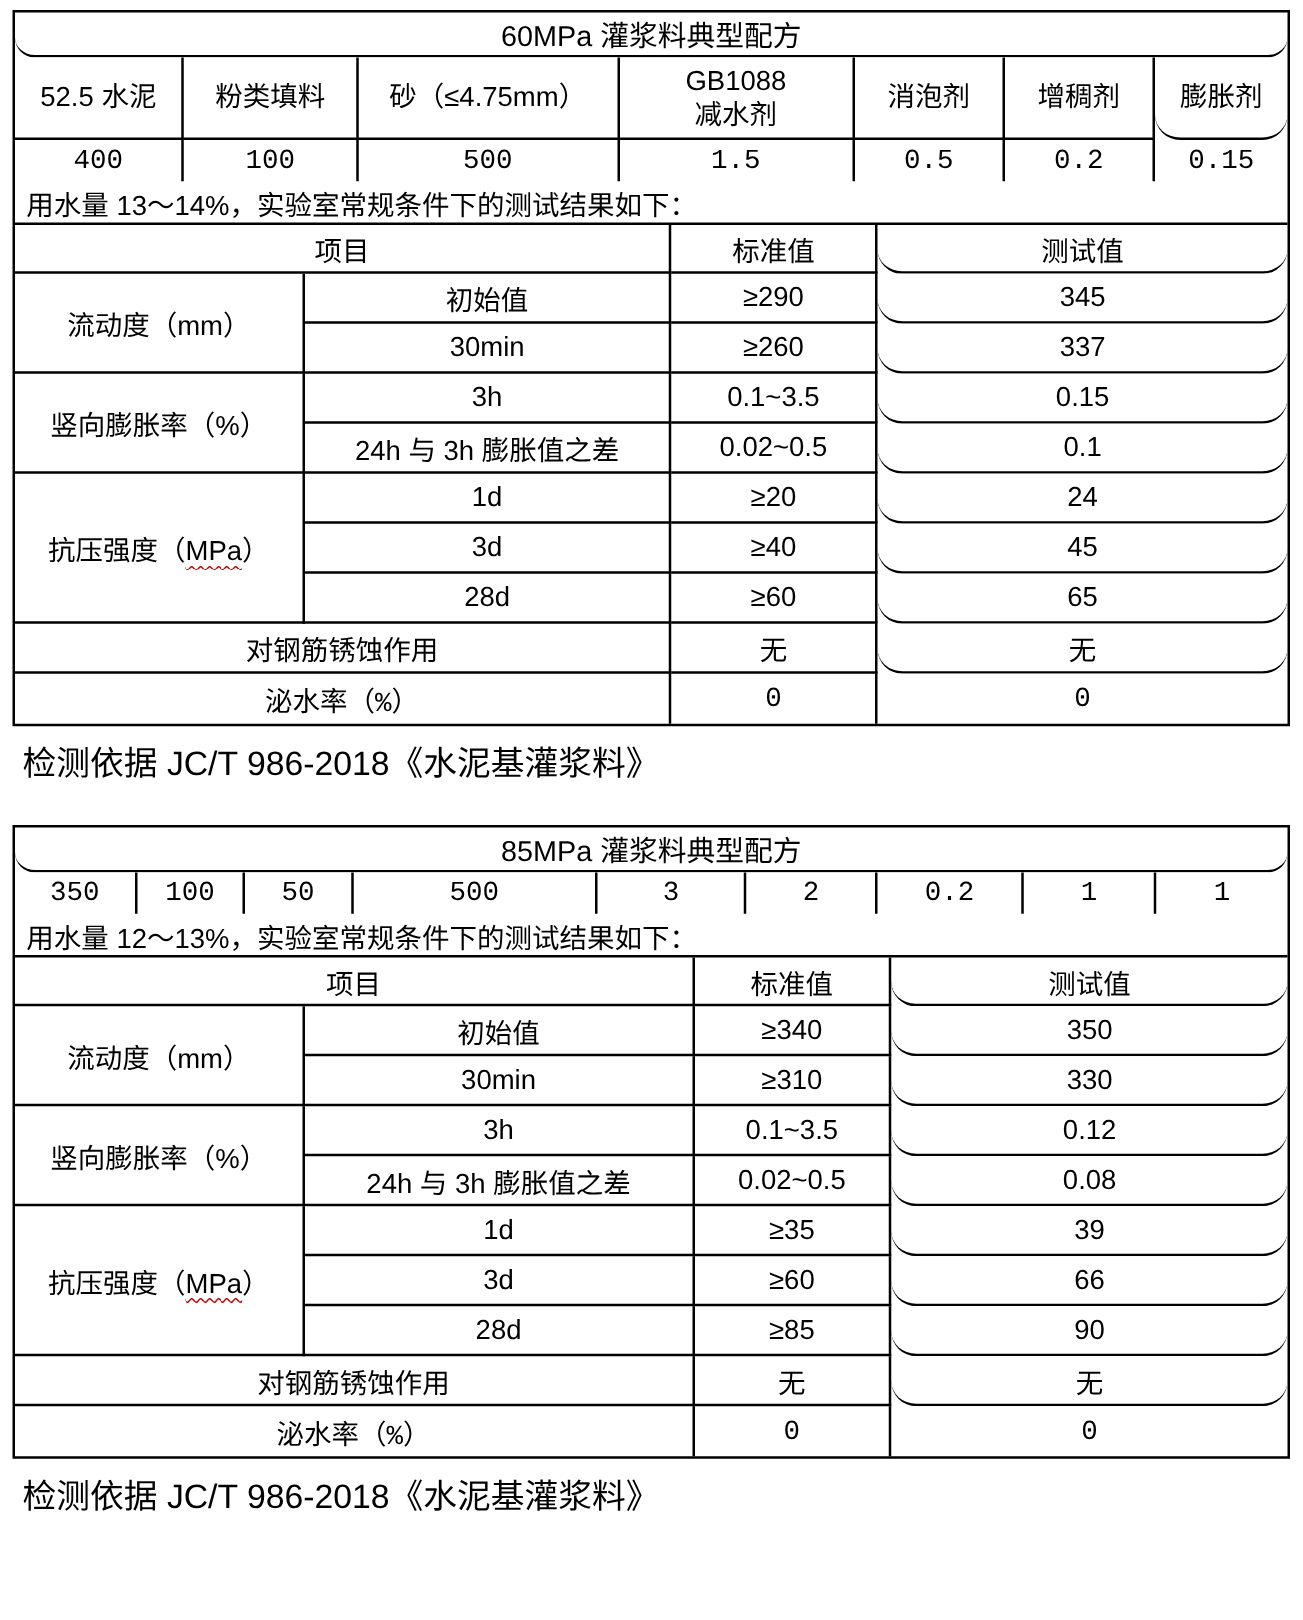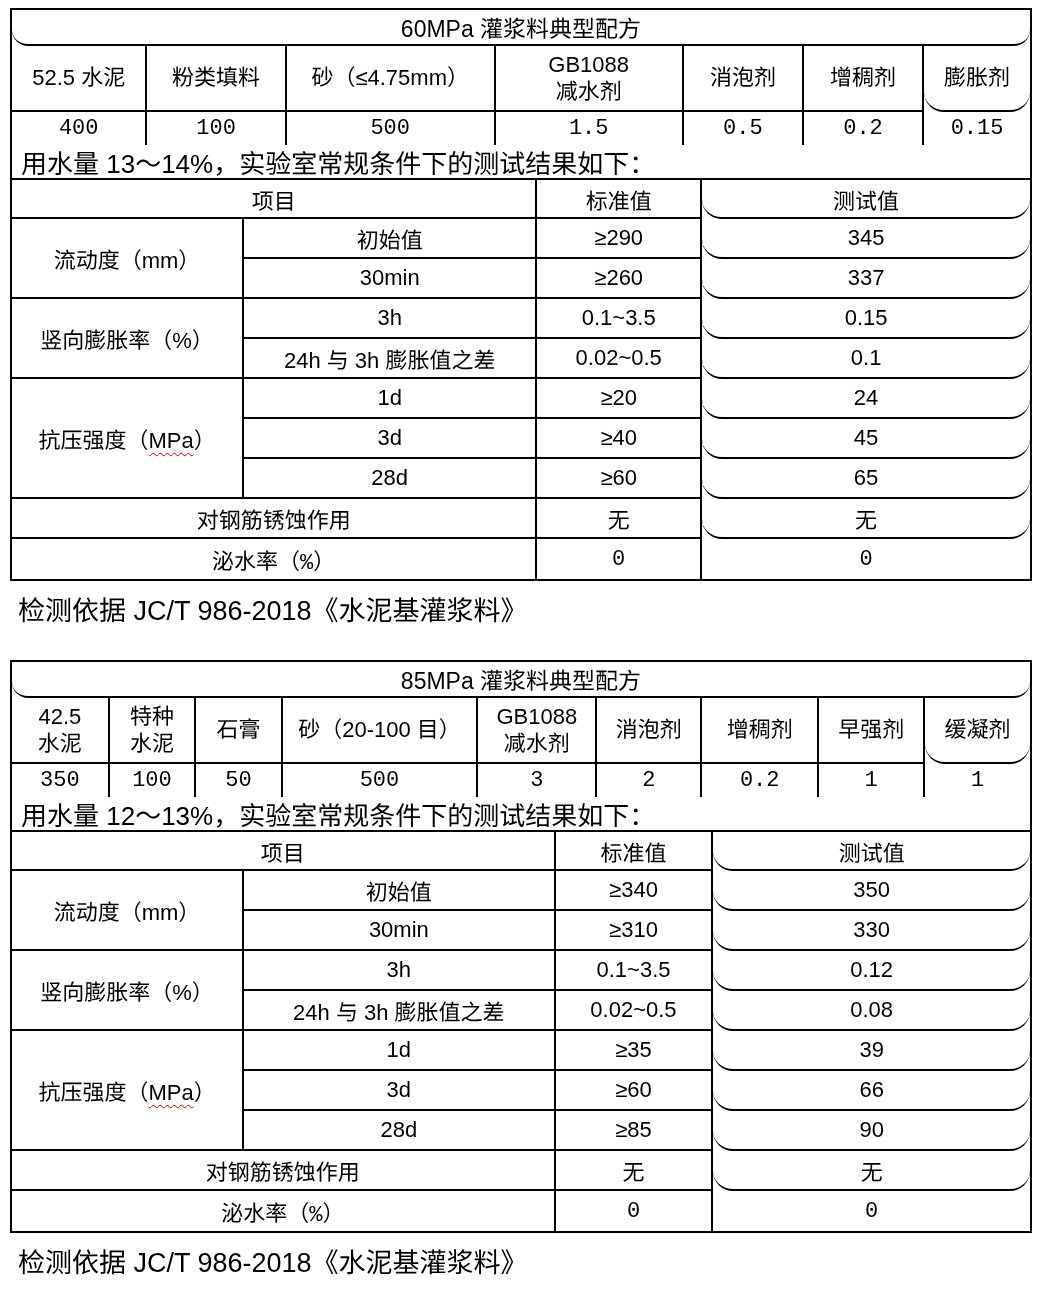--- a/index.html
+++ b/index.html
@@ -35,21 +35,21 @@
 
   .mix tr.hd { height: 66px; }
   .mix tr.val { height: 33px; }
   .ml { white-space: pre-line; line-height: 1.25; }
 
   .note {
     height: 35px;
     border-bottom: 2px solid #000;
     display: flex; align-items: center;
     padding-left: 9px;
-    font-size: 26px;
+    font-size: 22px;
   }
 
   .res tr.rh { height: 39px; }
   .res tr.r  { height: 40px; }
 
   .wavy {
     text-decoration: underline;
     text-decoration-style: wavy;
     text-decoration-color: #c00000;
     text-decoration-thickness: 1px;
@@ -183,34 +183,20 @@
           <col style="width:8.5%">
           <col style="width:8.5%">
           <col style="width:19.2%">
         <col style="width:11.7%">
           <col style="width:10.3%">
           <col style="width:11.5%">
           <col style="width:10.4%">
           <col style="width:10.3%">
       </colgroup>
       <tbody>
-          <tr class="hd">
-        <td class="ml">42.5
-水泥</td>
-        <td class="ml">特种
-水泥</td>
-        <td class="ml">石膏</td>
-        <td class="ml">砂（20-100 目）</td>
-        <td class="ml">GB1088
-减水剂</td>
-        <td class="ml">消泡剂</td>
-        <td class="ml">增稠剂</td>
-        <td class="ml">早强剂</td>
-        <td class="ml">缓凝剂</td>
-      </tr>
       <tr class="val last">
         <td>350</td>
         <td>100</td>
         <td>50</td>
         <td>500</td>
         <td>3</td>
         <td>2</td>
         <td>0.2</td>
         <td>1</td>
         <td>1</td>

